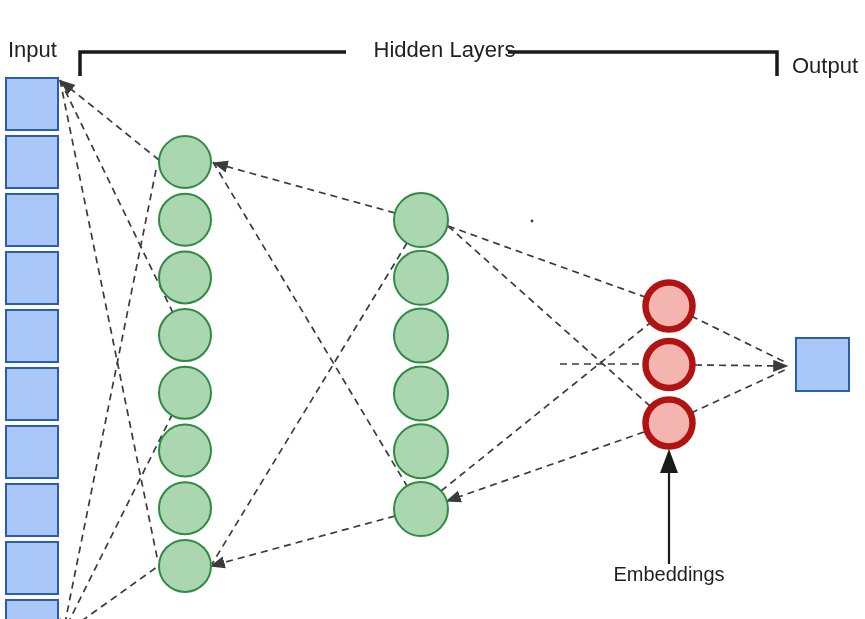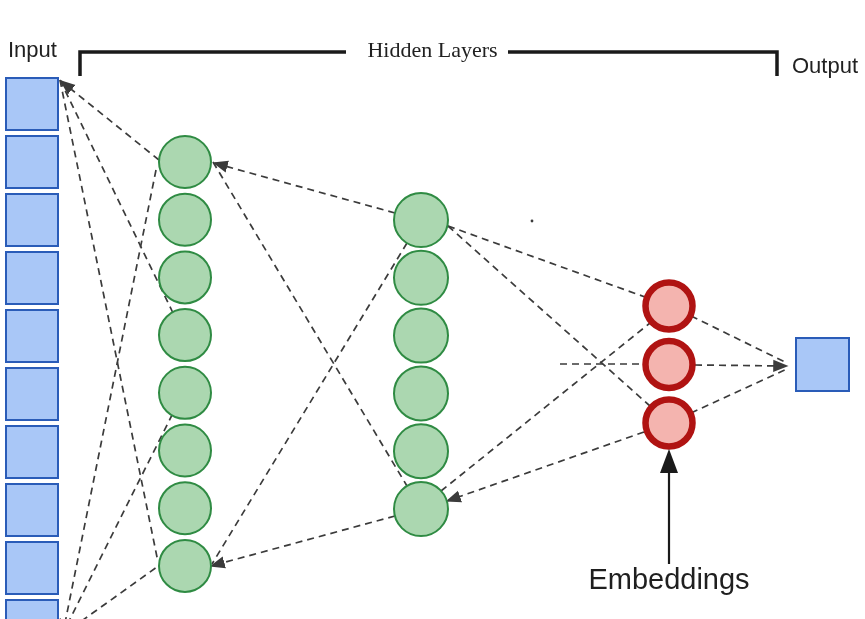--- a/index.html
+++ b/index.html
@@ -7,25 +7,25 @@
     width:865px;height:619px;position:relative;background:#ffffff;
     font-family:"Liberation Sans",sans-serif;overflow:hidden;
   }
   #stage{position:absolute;left:0;top:0;width:865px;height:492px;margin-top:36px;}
   svg{position:absolute;left:0;top:0;}
   .layer-label{
     position:absolute;font-size:22px;color:#212121;white-space:nowrap;
     line-height:26px;
   }
   .label-input{left:8px;top:1px;}
-  .label-hidden{left:352px;top:1px;width:161px;text-align:center;font-family:Liberation Serif, serif;}
+  .label-hidden{left:364px;top:1px;width:161px;text-align:center;}
   .label-output{left:792px;top:17px;}
   .label-embeddings{
     position:absolute;left:569px;top:527px;width:200px;text-align:center;
-    font-size:29px;color:#1f1f1f;white-space:nowrap;
+    font-size:20px;color:#1f1f1f;white-space:nowrap;
   }
 </style>
 </head>
 <body>
 
 <div id="stage">
   <svg id="net" width="865" height="619" viewBox="0 0 865 619">
     <defs>
       <marker id="arrow" viewBox="0 0 10 10" refX="9" refY="5" markerWidth="9" markerHeight="9" orient="auto-start-reverse">
         <path d="M0,1 L10,5 L0,9 z" fill="#3b3b3b"></path>

